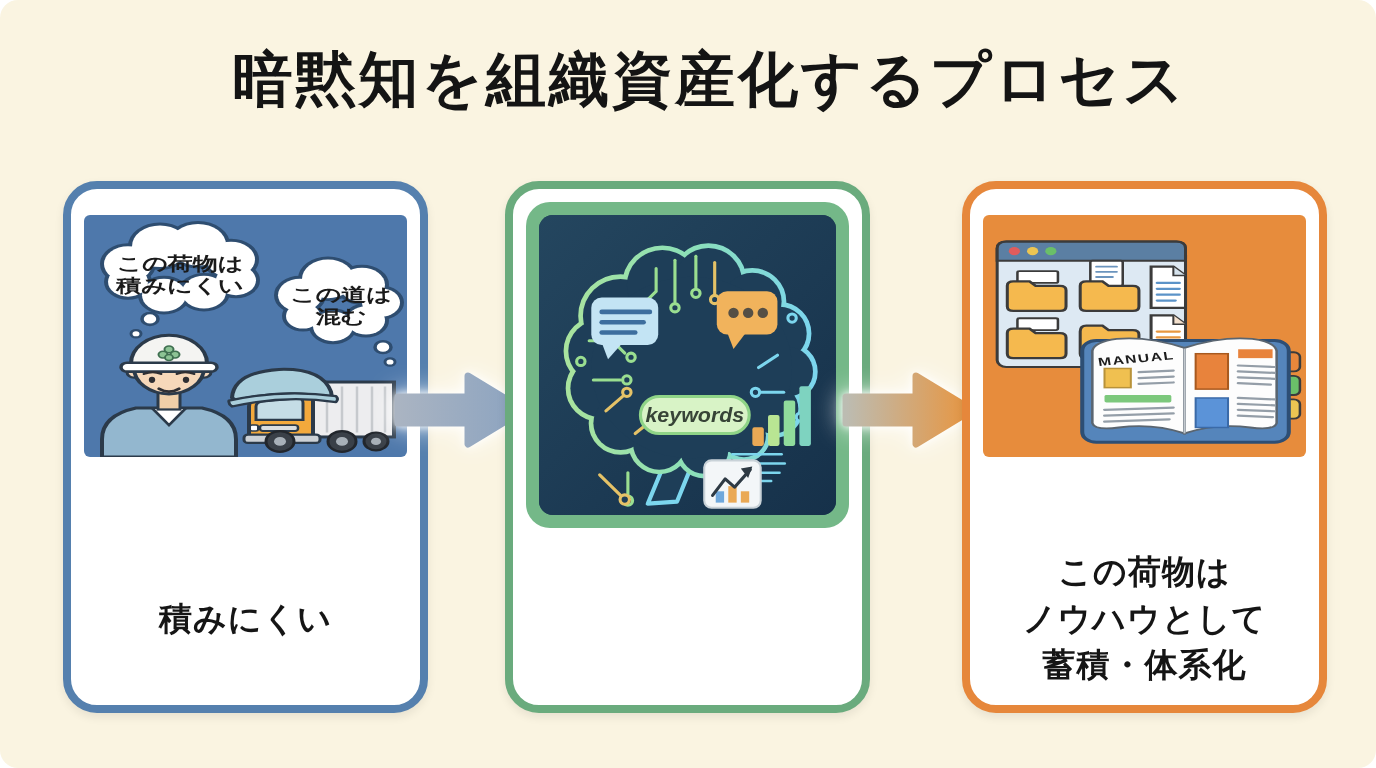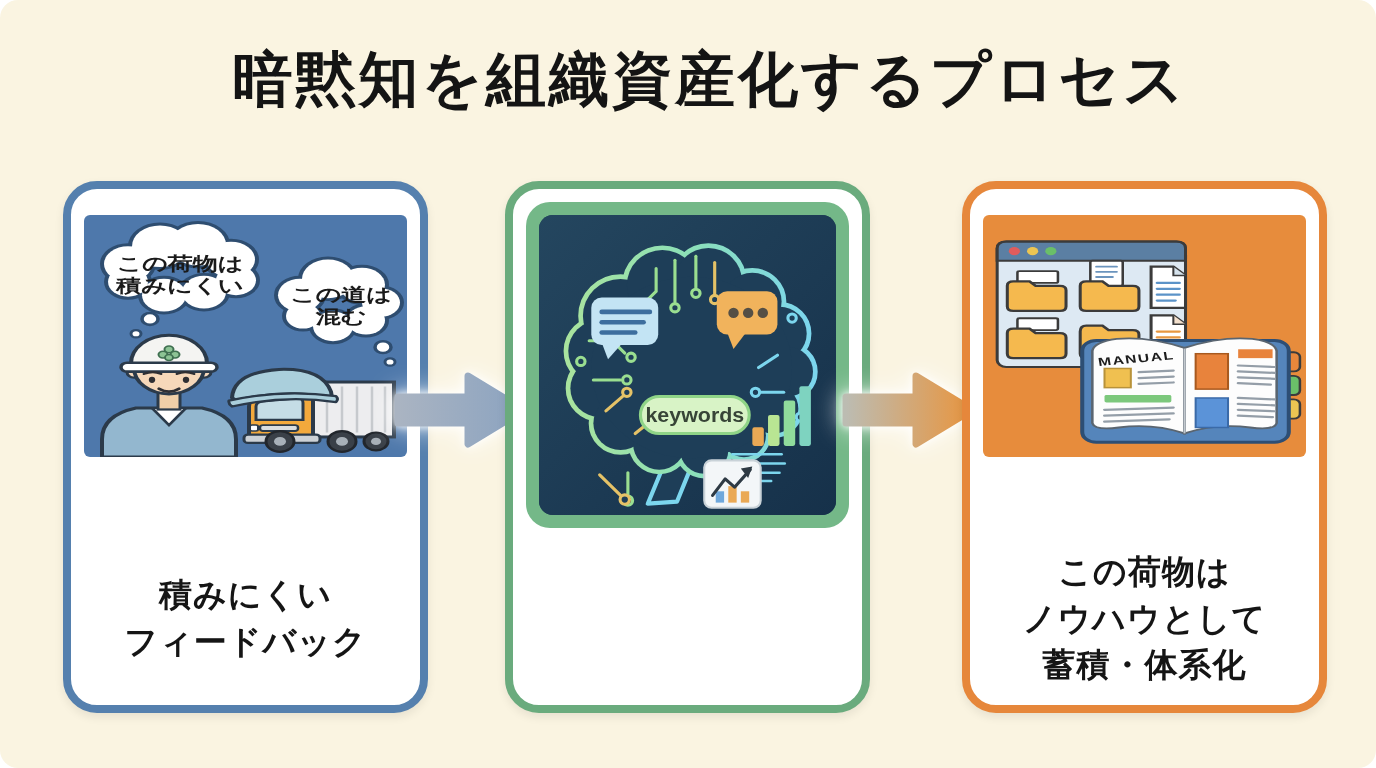--- a/index.html
+++ b/index.html
@@ -21,21 +21,21 @@
   }
   .card-0{left:63px;}
   .card-1{left:505px;}
   .card-2{left:962px;}
   .illus{
     position:absolute;left:13px;right:13px;top:13px;height:242px;
     border-radius:6px;overflow:hidden;background:var(--panel,#ccc);margin-top:13px;
   }
   .frame{
     position:absolute;left:13px;right:13px;top:13px;height:326px;
-    border-radius:24px;background:#74b888;box-sizing:border-box;padding:13px;
+    border-radius:24px;background:#74b888;box-sizing:border-box;padding:13px;font-style:italic;
   }
   .frame .inner{
     width:100%;height:100%;border-radius:14px;overflow:hidden;
     background:var(--panel,#1d3b53);
   }
   .illus svg,.inner svg{display:block;width:100%;height:100%;}
   .caption{
     position:absolute;left:0;right:0;top:352px;bottom:8px;
     display:flex;flex-direction:column;align-items:center;justify-content:center;
     font-size:33px;font-weight:bold;color:#151515;line-height:1.42;
@@ -143,21 +143,20 @@
           <circle cx="306" cy="198" r="5" fill="#ffffff" stroke="#2e4d70" stroke-width="3"></circle>
           <use href="#cloudB" fill="none" stroke="#2e4d70" stroke-width="8"></use>
           <use href="#cloudB" fill="#ffffff" stroke="none"></use>
           <text x="257" y="116" text-anchor="middle" font-size="25" font-weight="bold" fill="#1a1a1a">この道は</text>
           <text x="257" y="146" text-anchor="middle" font-size="25" font-weight="bold" fill="#1a1a1a">混む</text>
         </g>
       </svg>
     </div>
     <div class="caption">
       <span>積みにくい</span>
-      <span>フィードバック</span>
     </div>
   </section>
 
   <div class="arrow arrow-0">
     <svg viewBox="0 0 136 88">
       <defs>
         <linearGradient id="ag0" x1="0" y1="0" x2="1" y2="0">
           <stop offset="0" stop-color="#aab4c2"></stop>
           <stop offset="1" stop-color="#8ba3c0"></stop>
         </linearGradient>

